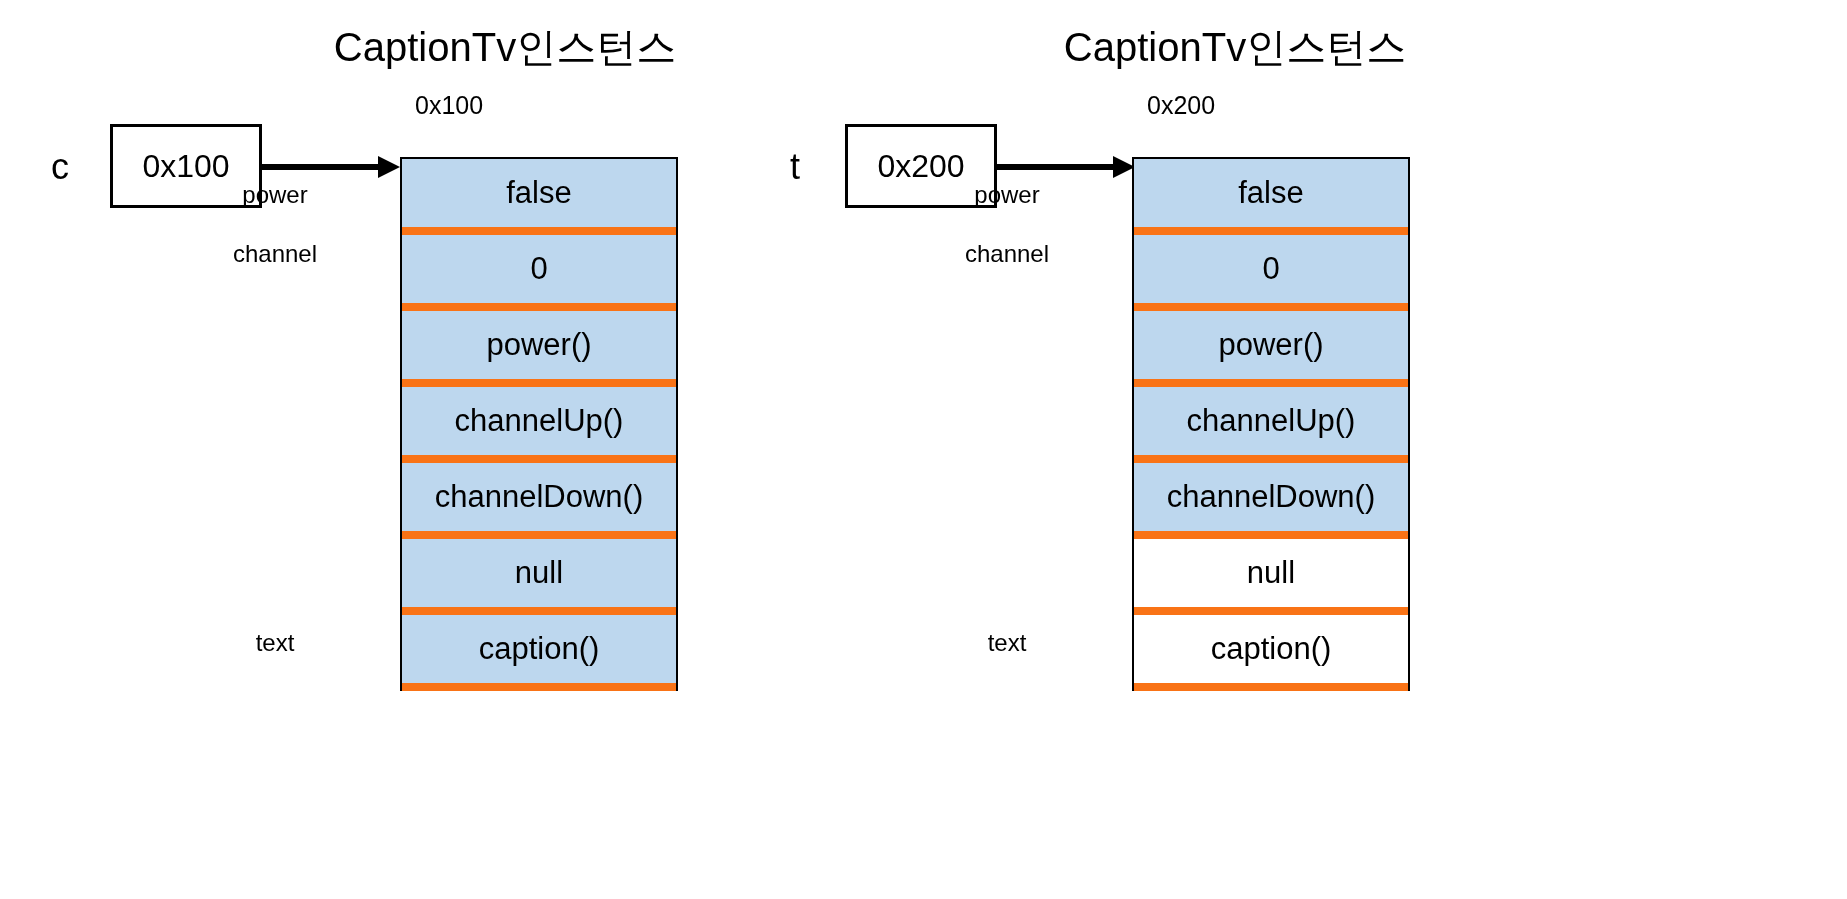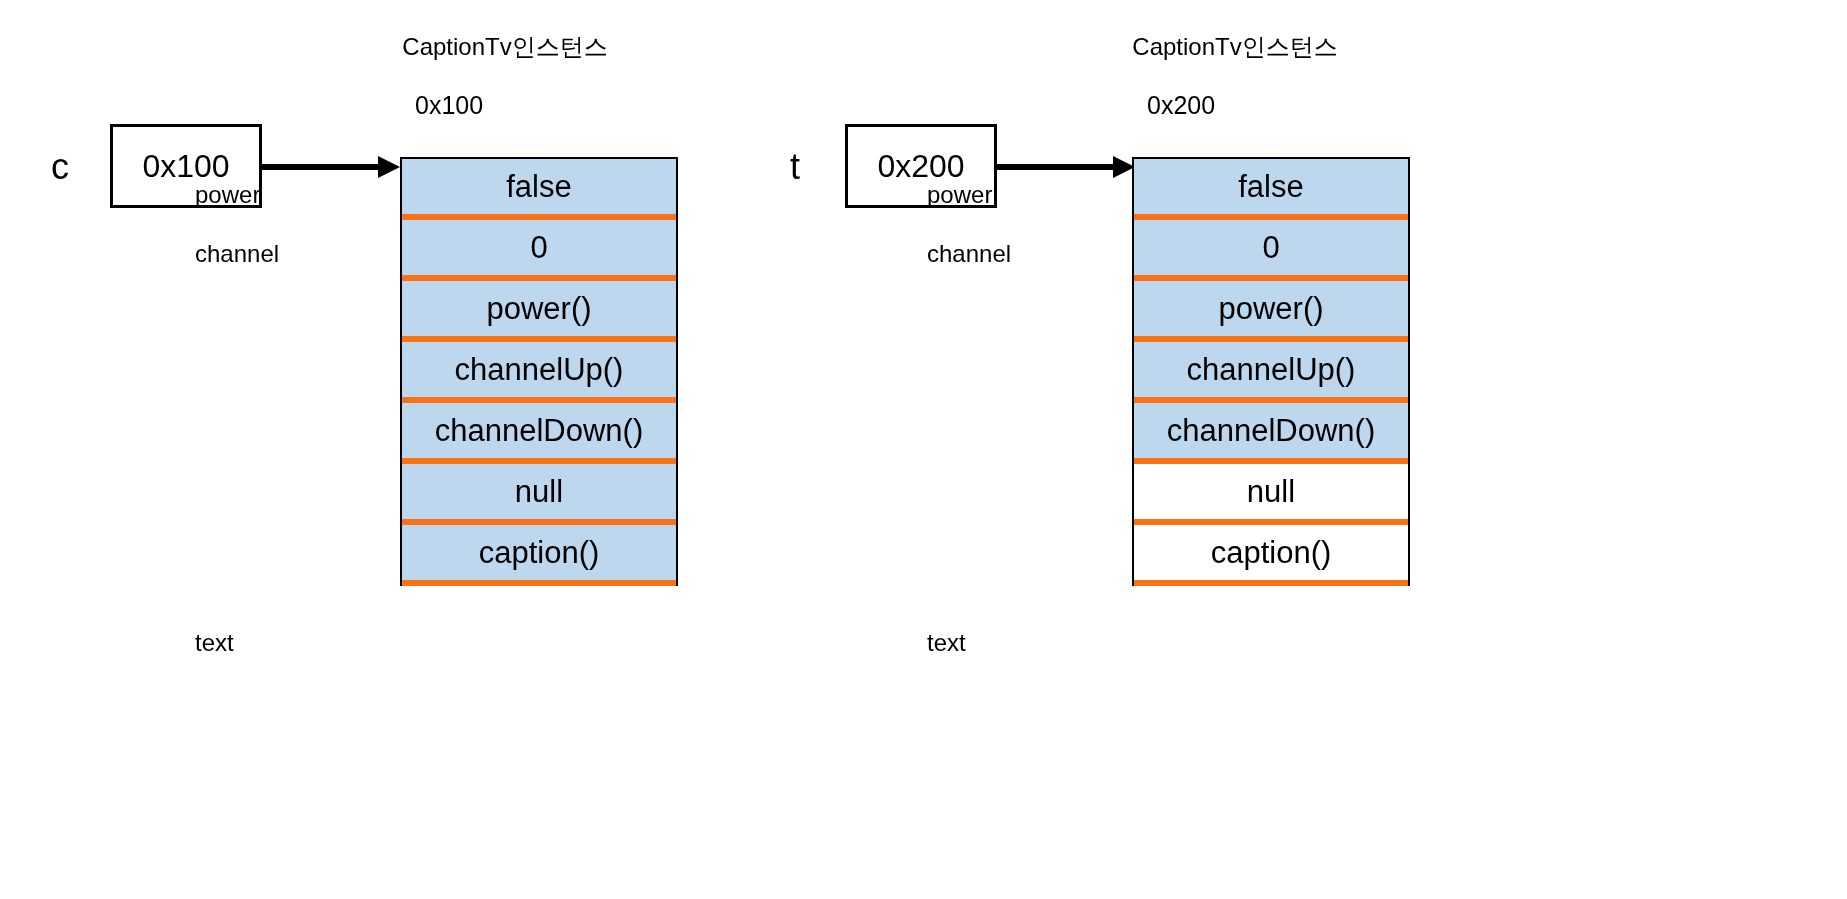--- a/index.html
+++ b/index.html
@@ -32,21 +32,21 @@
   }
   .diagram.left  { left: 0px; }
   .diagram.right { left: 735px; }
 
   
   .instance-title {
     position: absolute;
     top: 28px;
     width: 600px;
     text-align: center;
-    font-size: 24px;
+    font-size: 40px;
     line-height: 38px;
     white-space: nowrap;
   }
   .diagram.left  .instance-title { left: 205px; }
   .diagram.right .instance-title { left: 200px; }
 
   
   .address-label {
     position: absolute;
     font-size: 25px;
@@ -110,21 +110,21 @@
     border-top: 11px solid transparent;
     border-bottom: 11px solid transparent;
     border-left: 22px solid #000000;
   }
 
   
   .field-label {
     position: absolute;
     font-size: 24px;
     line-height: 30px;
-    text-align: left;
+    text-align: center;
     white-space: nowrap;
     width: 160px;
   }
   .diagram.left  .field-label { left: 195px; }
   .diagram.right .field-label { left: 192px; }
   .field-label.lbl-power   { top: 180px; }
   .field-label.lbl-channel { top: 239px; }
   .field-label.lbl-text    { top: 580px; margin-top: 48px; }
 
   
@@ -133,22 +133,22 @@
     top: 157px;
     width: 278px;
     border: 2px solid #000000;
     border-bottom: none;
     box-sizing: border-box;
   }
   .diagram.left  .obj-table { left: 400px; }
   .diagram.right .obj-table { left: 397px; }
 
   .obj-row {
-    height: 61px;
-    border-bottom: 6px solid #f97316;
+    height: 76px;
+    border-bottom: 8px solid #f97316;
     box-sizing: border-box;
     display: flex;
     align-items: center;
     justify-content: center;
     font-size: 31px;
     white-space: nowrap;
   }
   .obj-row.fill-blue  { background: #bdd7ee; }
   .obj-row.fill-white { background: #ffffff; }
 </style>

